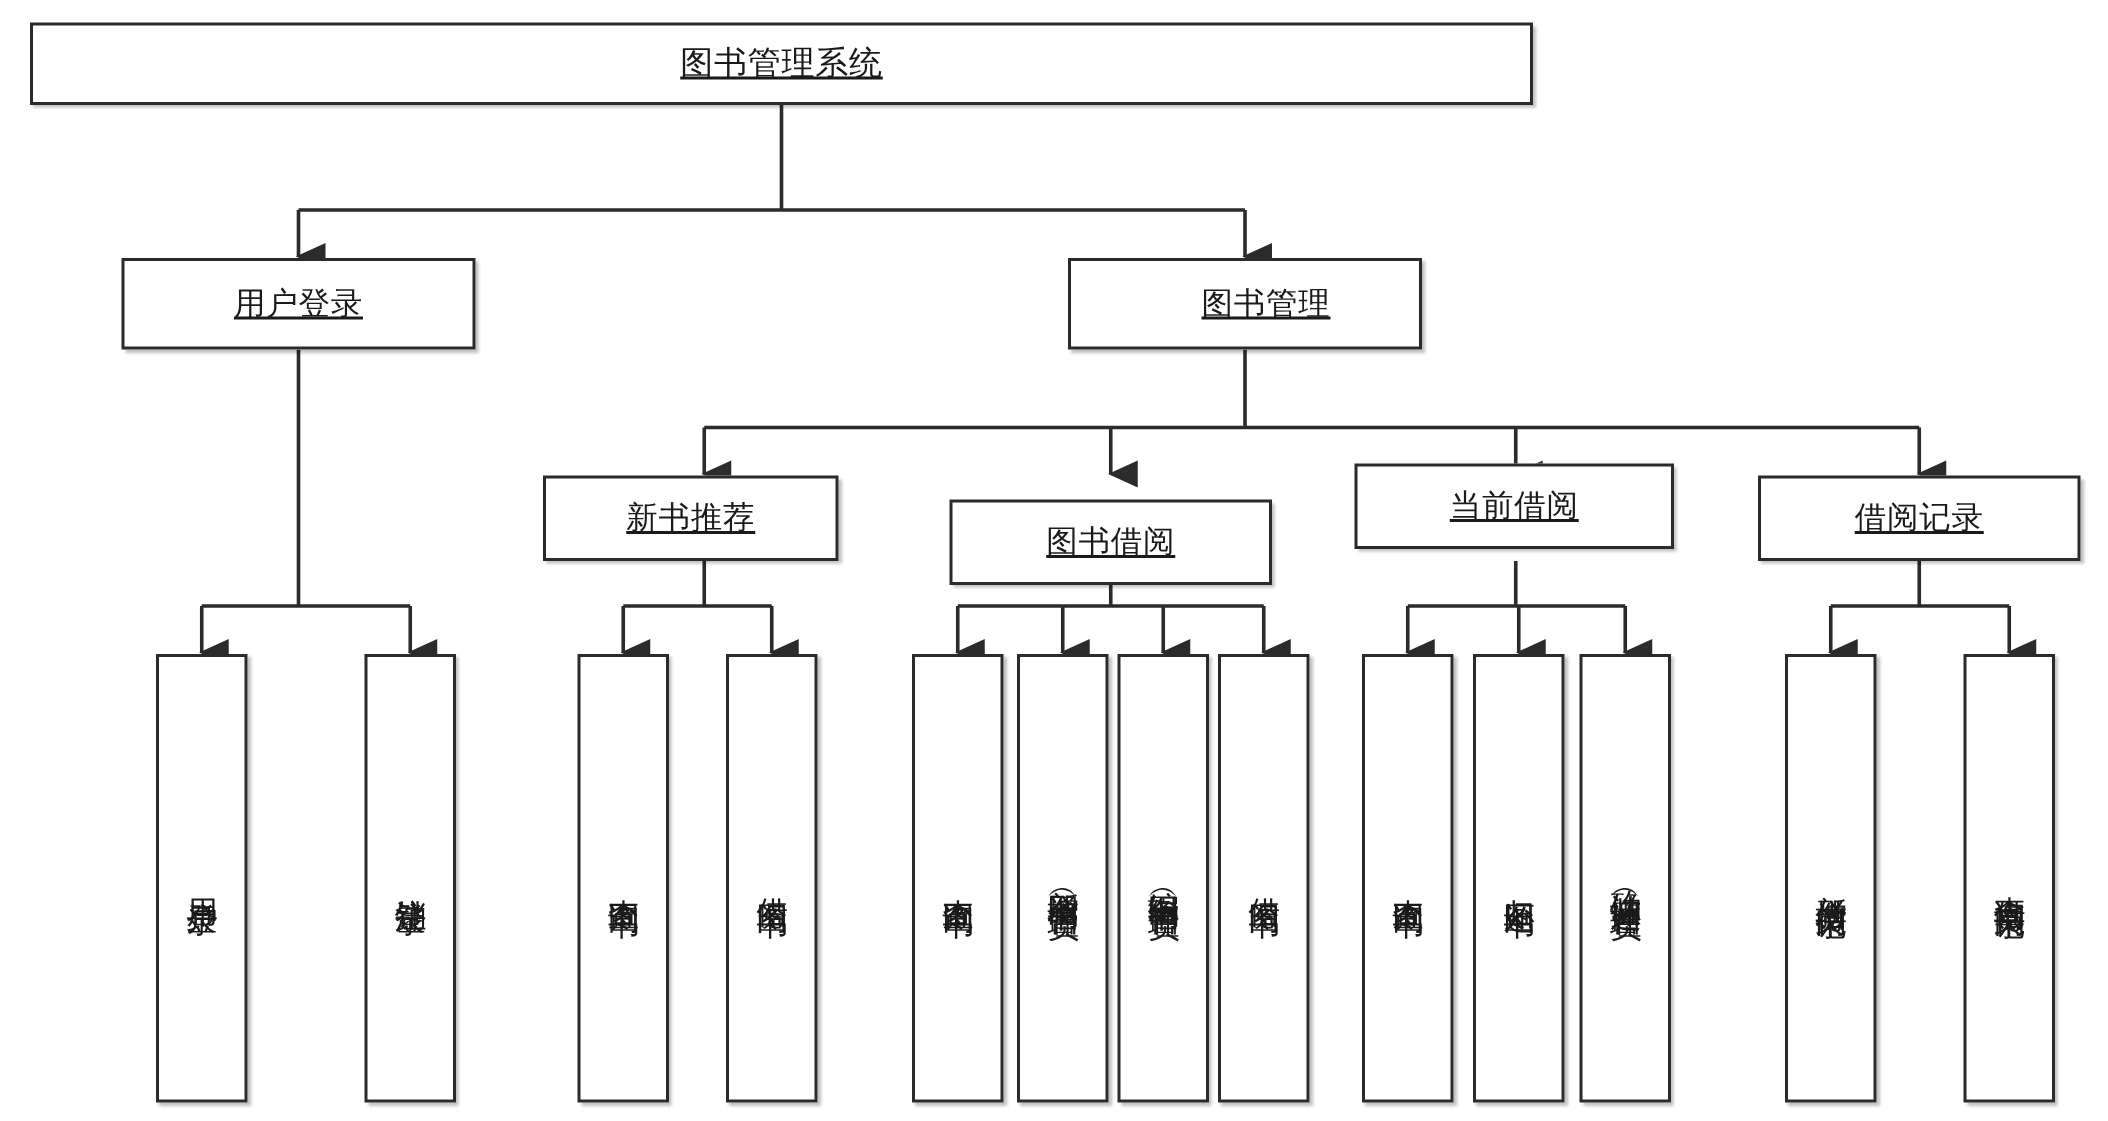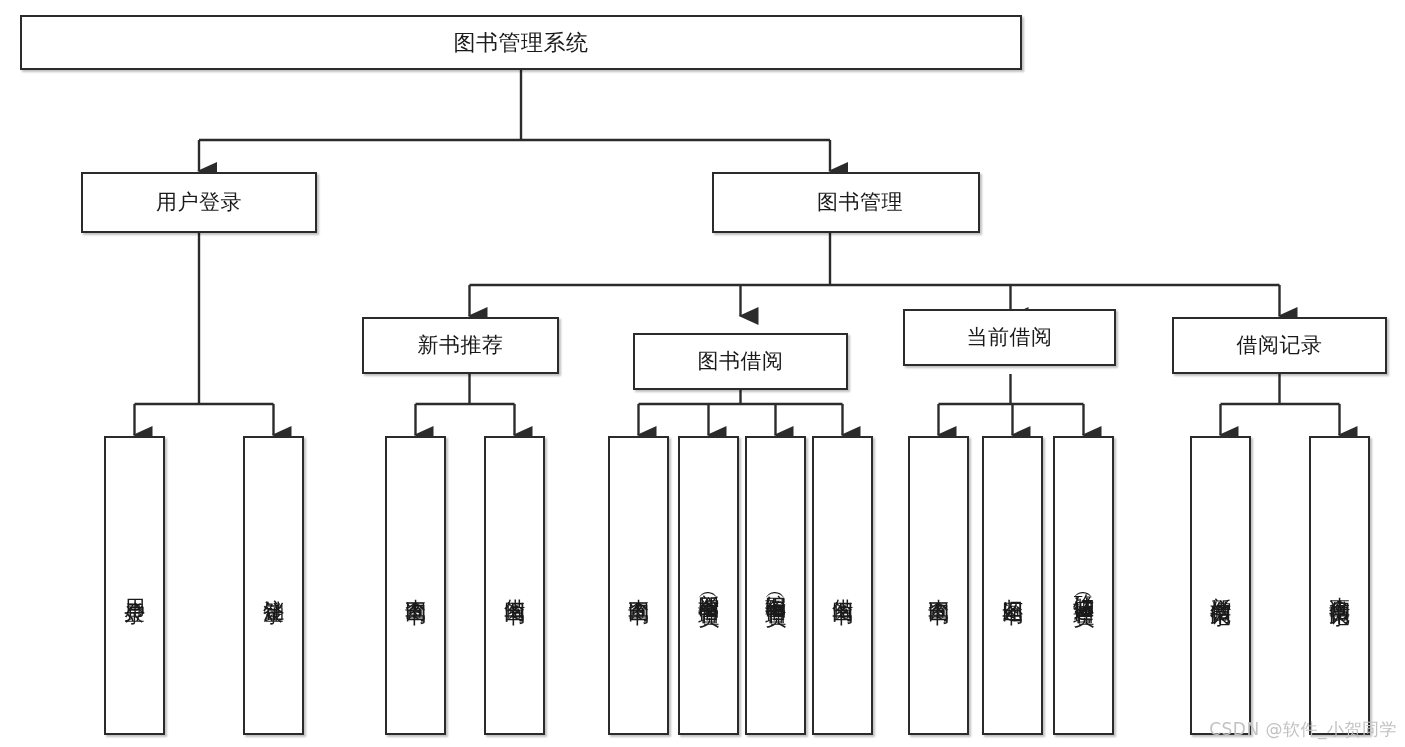--- a/index.html
+++ b/index.html
@@ -40,20 +40,21 @@
   .node-label {
     display: block;
     text-align: center;
     line-height: 1.18;
     white-space: nowrap;
   }
   
   .node.horiz .node-label {
     font-size: 21px;
     letter-spacing: 0.5px;
+    text-decoration: underline;
   }
   .node.root .node-label {
     font-size: 22px;
   }
   
   .node.vert {
     align-items: center;
     justify-content: center;
     padding: 4px 0;
   }
@@ -125,21 +126,21 @@
       </g>
   </svg>
 
   <div id="node-layer">
       <div class="node horiz root" style="left: 20px; top: 15px; width: 1002px; height: 55px;">
         <span class="node-label">图书管理系统</span>
       </div>
       <div class="node horiz" style="left: 81px; top: 172px; width: 236px; height: 61px;">
         <span class="node-label">用户登录</span>
       </div>
-      <div class="node horiz" style="left: 712px; top: 172px; width: 268px; height: 61px; padding-left: 28px;">
+      <div class="node horiz" style="left: 712px; top: 172px; width: 236px; height: 61px; padding-left: 28px;">
         <span class="node-label">图书管理</span>
       </div>
       <div class="node horiz" style="left: 362px; top: 317px; width: 197px; height: 57px;">
         <span class="node-label">新书推荐</span>
       </div>
       <div class="node horiz" style="left: 633px; top: 333px; width: 215px; height: 57px;">
         <span class="node-label">图书借阅</span>
       </div>
       <div class="node horiz" style="left: 903px; top: 309px; width: 213px; height: 57px;">
         <span class="node-label">当前借阅</span>
@@ -181,14 +182,13 @@
         <span class="node-label">确认归还（管理员）</span>
       </div>
       <div class="node vert" style="left: 1190px; top: 436px; width: 61px; height: 299px;">
         <span class="node-label">新增借阅记录</span>
       </div>
       <div class="node vert" style="left: 1309px; top: 436px; width: 61px; height: 299px;">
         <span class="node-label">查询借阅记录</span>
       </div>
     </div>
 
-  <div class="watermark">CSDN @软件_小贺同学</div>
 </div>
 
 </body></html>

